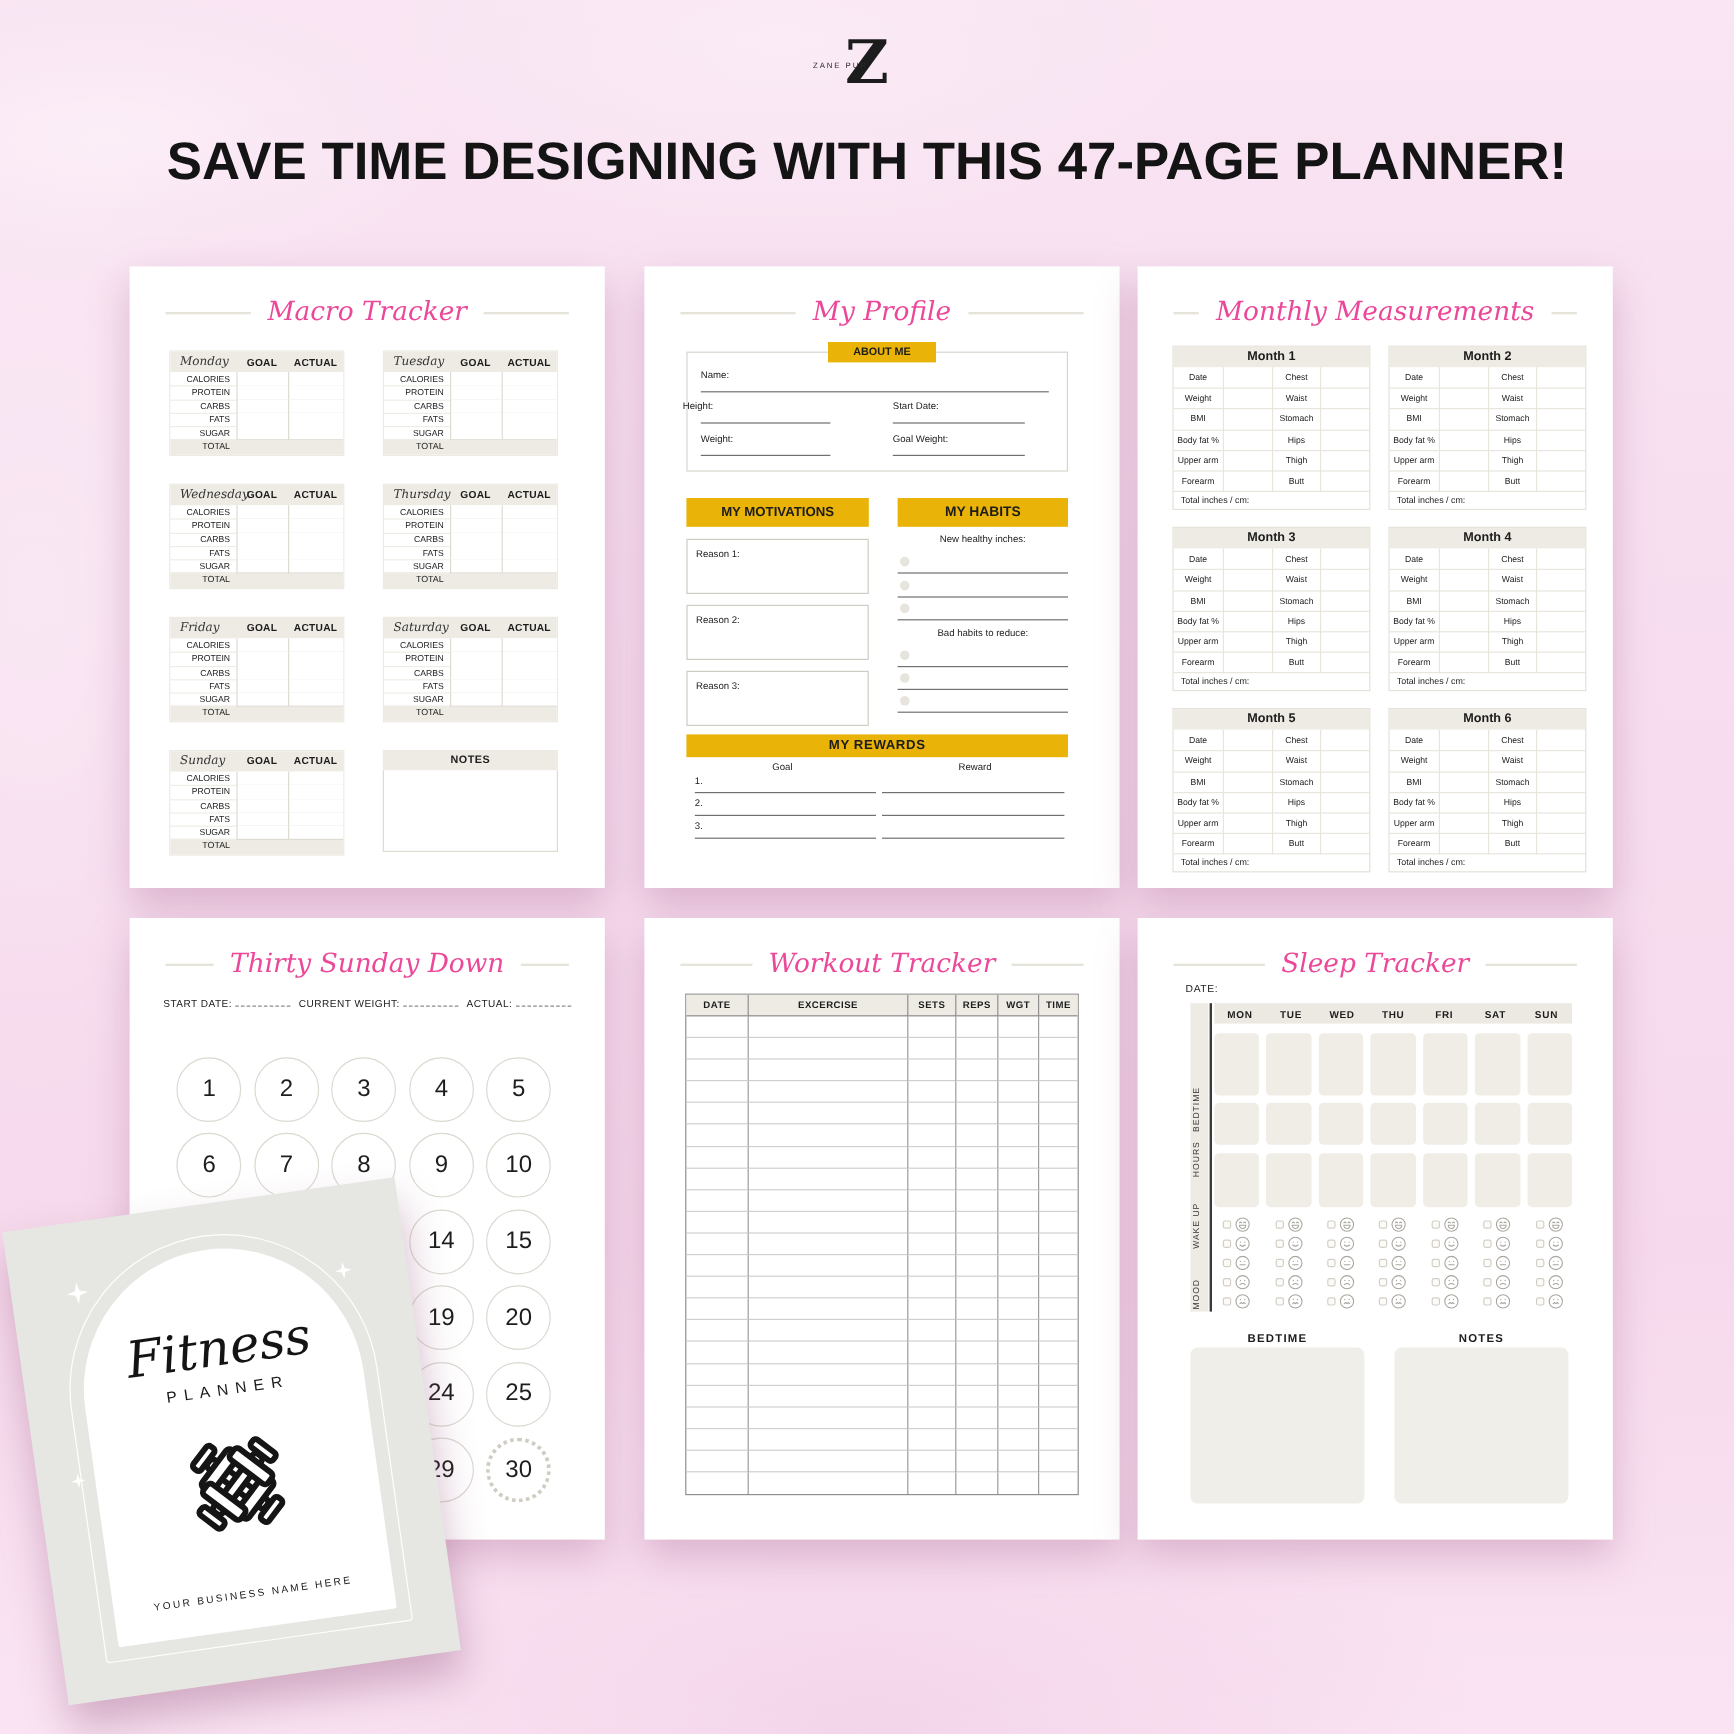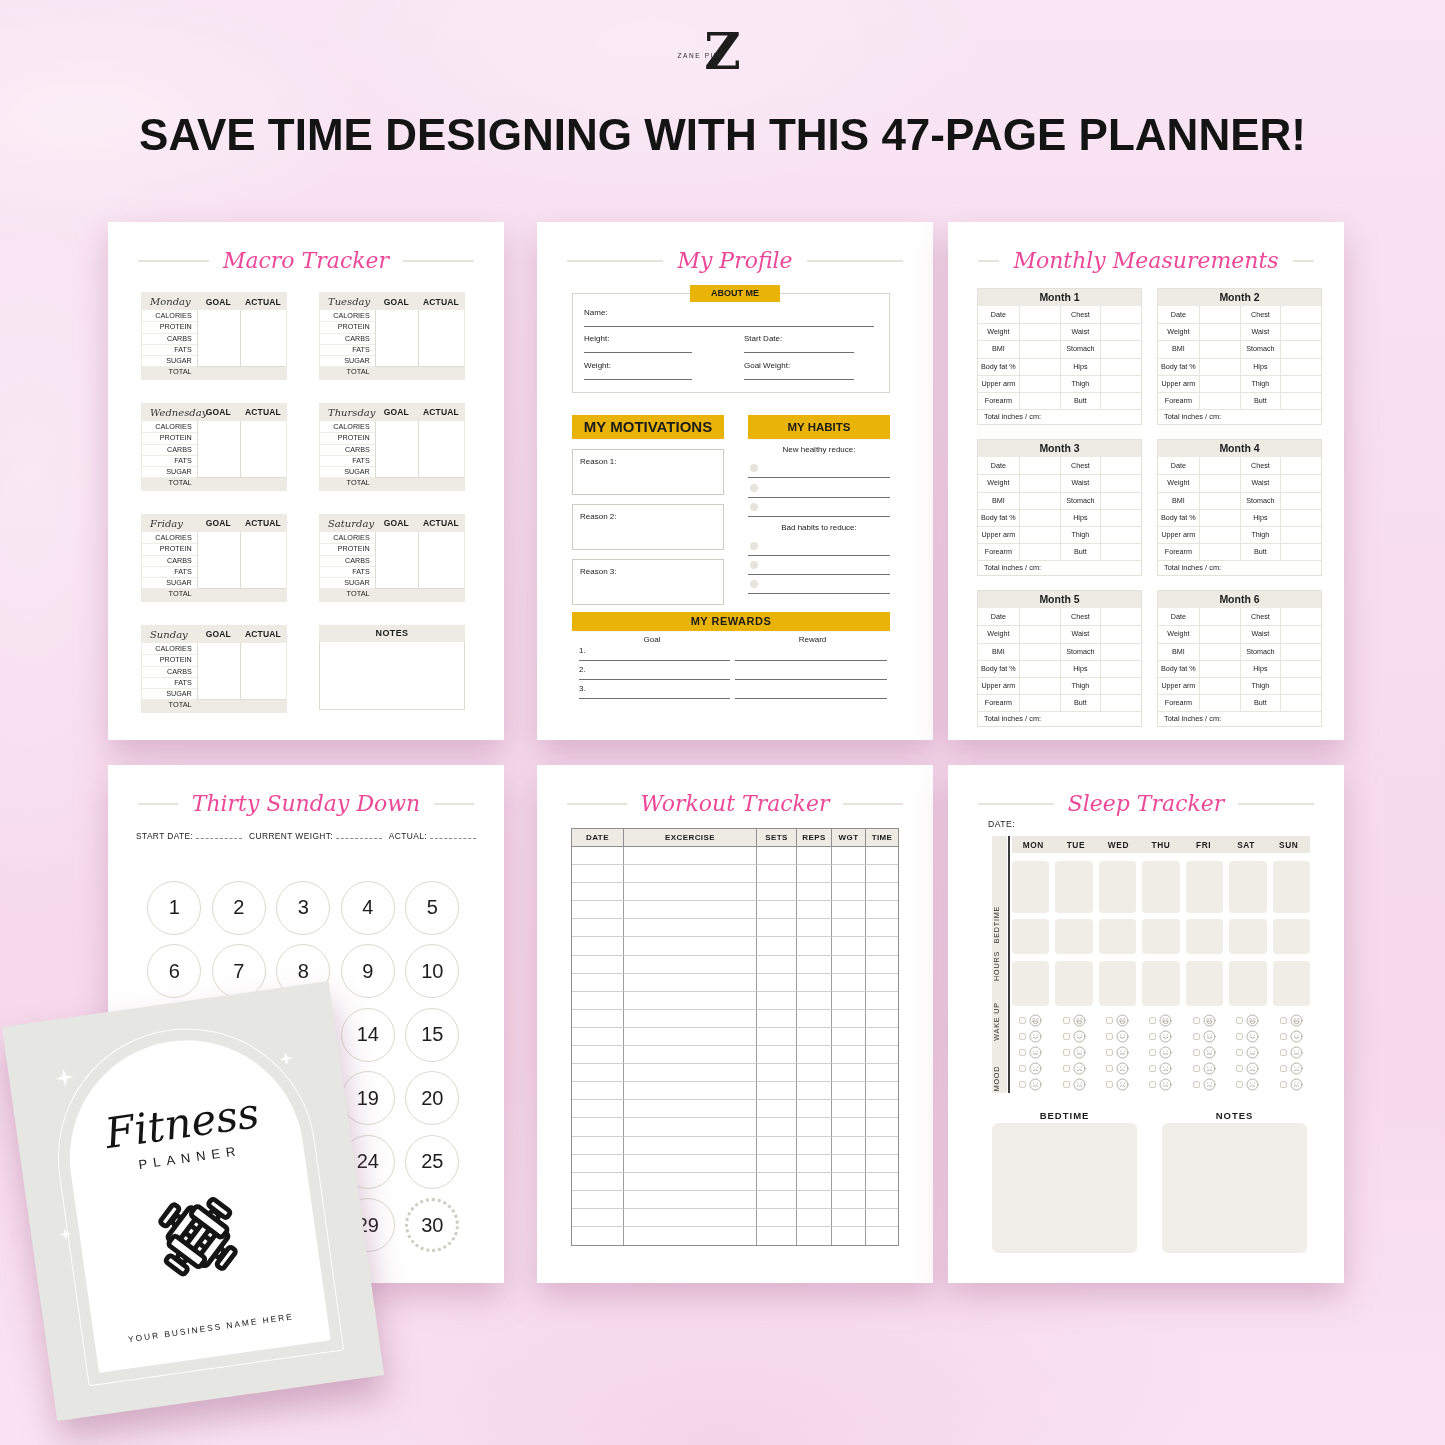--- a/index.html
+++ b/index.html
@@ -401,43 +401,43 @@
   <div class="page" style="left:537px; top:222px;">
     <div class="title-row">
       <span class="tline"></span>
       <span class="script-title">My Profile</span>
       <span class="tline"></span>
     </div>
     <div class="abs pbox" style="left:35px; top:71px; width:318px; height:100px; border-color:#d8d5cd;"></div>
     <div class="abs band" style="left:153px; top:63px; width:90px; height:17px; font-size:9px; line-height:17px;">ABOUT ME</div>
     <div class="abs flabel" style="left:47px; top:86px;">Name:</div>
     <div class="abs fline" style="left:47px; top:104px; width:290px;"></div>
-    <div class="abs flabel" style="left:47px; top:112px;">Height:</div>
+    <div class="abs flabel" style="left:32px; top:112px;">Height:</div>
     <div class="abs fline" style="left:47px; top:130px; width:108px;"></div>
     <div class="abs flabel" style="left:47px; top:139px;">Weight:</div>
     <div class="abs fline" style="left:47px; top:157px; width:108px;"></div>
     <div class="abs flabel" style="left:207px; top:112px;">Start Date:</div>
     <div class="abs fline" style="left:207px; top:130px; width:110px;"></div>
     <div class="abs flabel" style="left:207px; top:139px;">Goal Weight:</div>
     <div class="abs fline" style="left:207px; top:157px; width:110px;"></div>
 
-    <div class="abs band" style="left:35px; top:193px; width:152px; height:24px; font-size:15px; line-height:24px;">MY MOTIVATIONS</div>
+    <div class="abs band" style="left:35px; top:193px; width:152px; height:24px; font-size:11px; line-height:24px;">MY MOTIVATIONS</div>
     <div class="abs band" style="left:211px; top:193px; width:142px; height:24px; font-size:11.5px; line-height:24px;">MY HABITS</div>
 
     <div class="abs pbox" style="left:35px; top:227px; width:152px; height:46px;">
         <span class="flabel" style="position:absolute;left:7px;top:7px;">Reason 1:</span>
       </div>
     <div class="abs pbox" style="left:35px; top:282px; width:152px; height:46px;">
         <span class="flabel" style="position:absolute;left:7px;top:7px;">Reason 2:</span>
       </div>
     <div class="abs pbox" style="left:35px; top:337px; width:152px; height:46px;">
         <span class="flabel" style="position:absolute;left:7px;top:7px;">Reason 3:</span>
       </div>
 
-    <div class="abs flabel" style="left:211px; top:223px; width:142px; text-align:center;">New healthy reduce:</div>
+    <div class="abs flabel" style="left:211px; top:223px; width:142px; text-align:center;">New healthy inches:</div>
     <div id="healthy-lines">
         <div class="bullet-line" style="left: 211px; width: 142px; top: 238px;">
           <span class="dot"></span>
           <span class="ln"></span>
         </div>
         <div class="bullet-line" style="left: 211px; width: 142px; top: 258px;">
           <span class="dot"></span>
           <span class="ln"></span>
         </div>
         <div class="bullet-line" style="left: 211px; width: 142px; top: 277px;">

